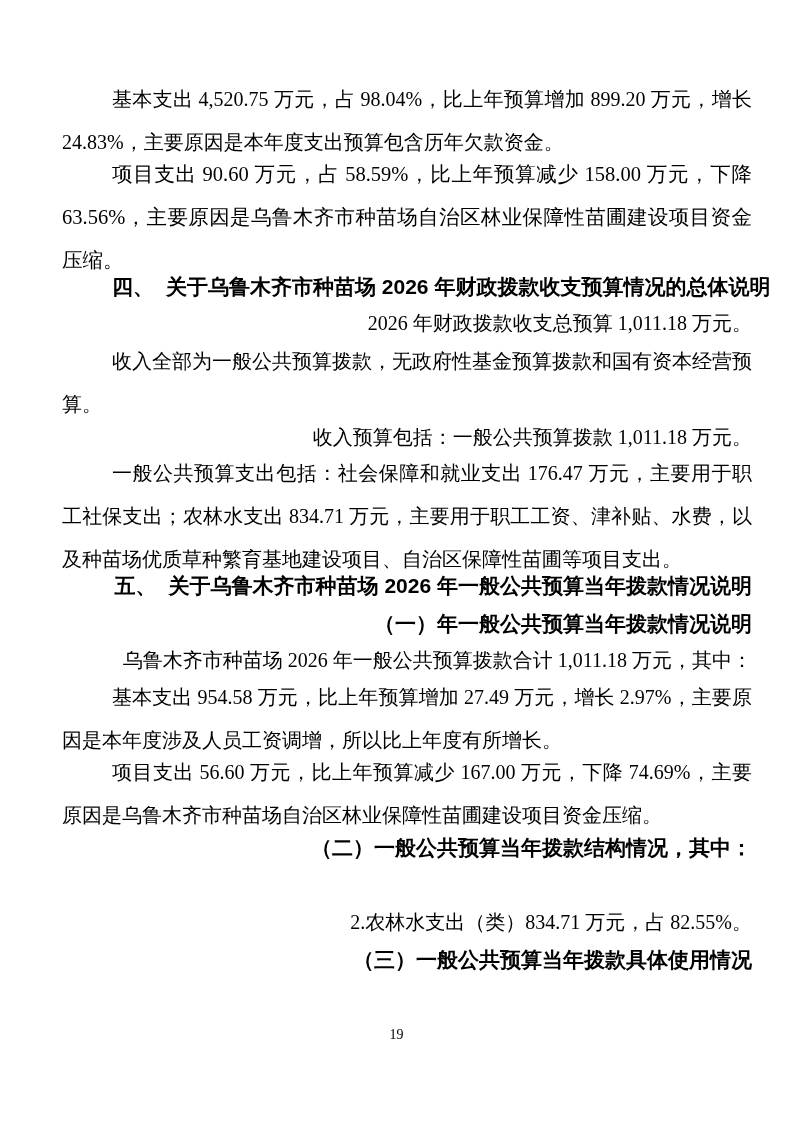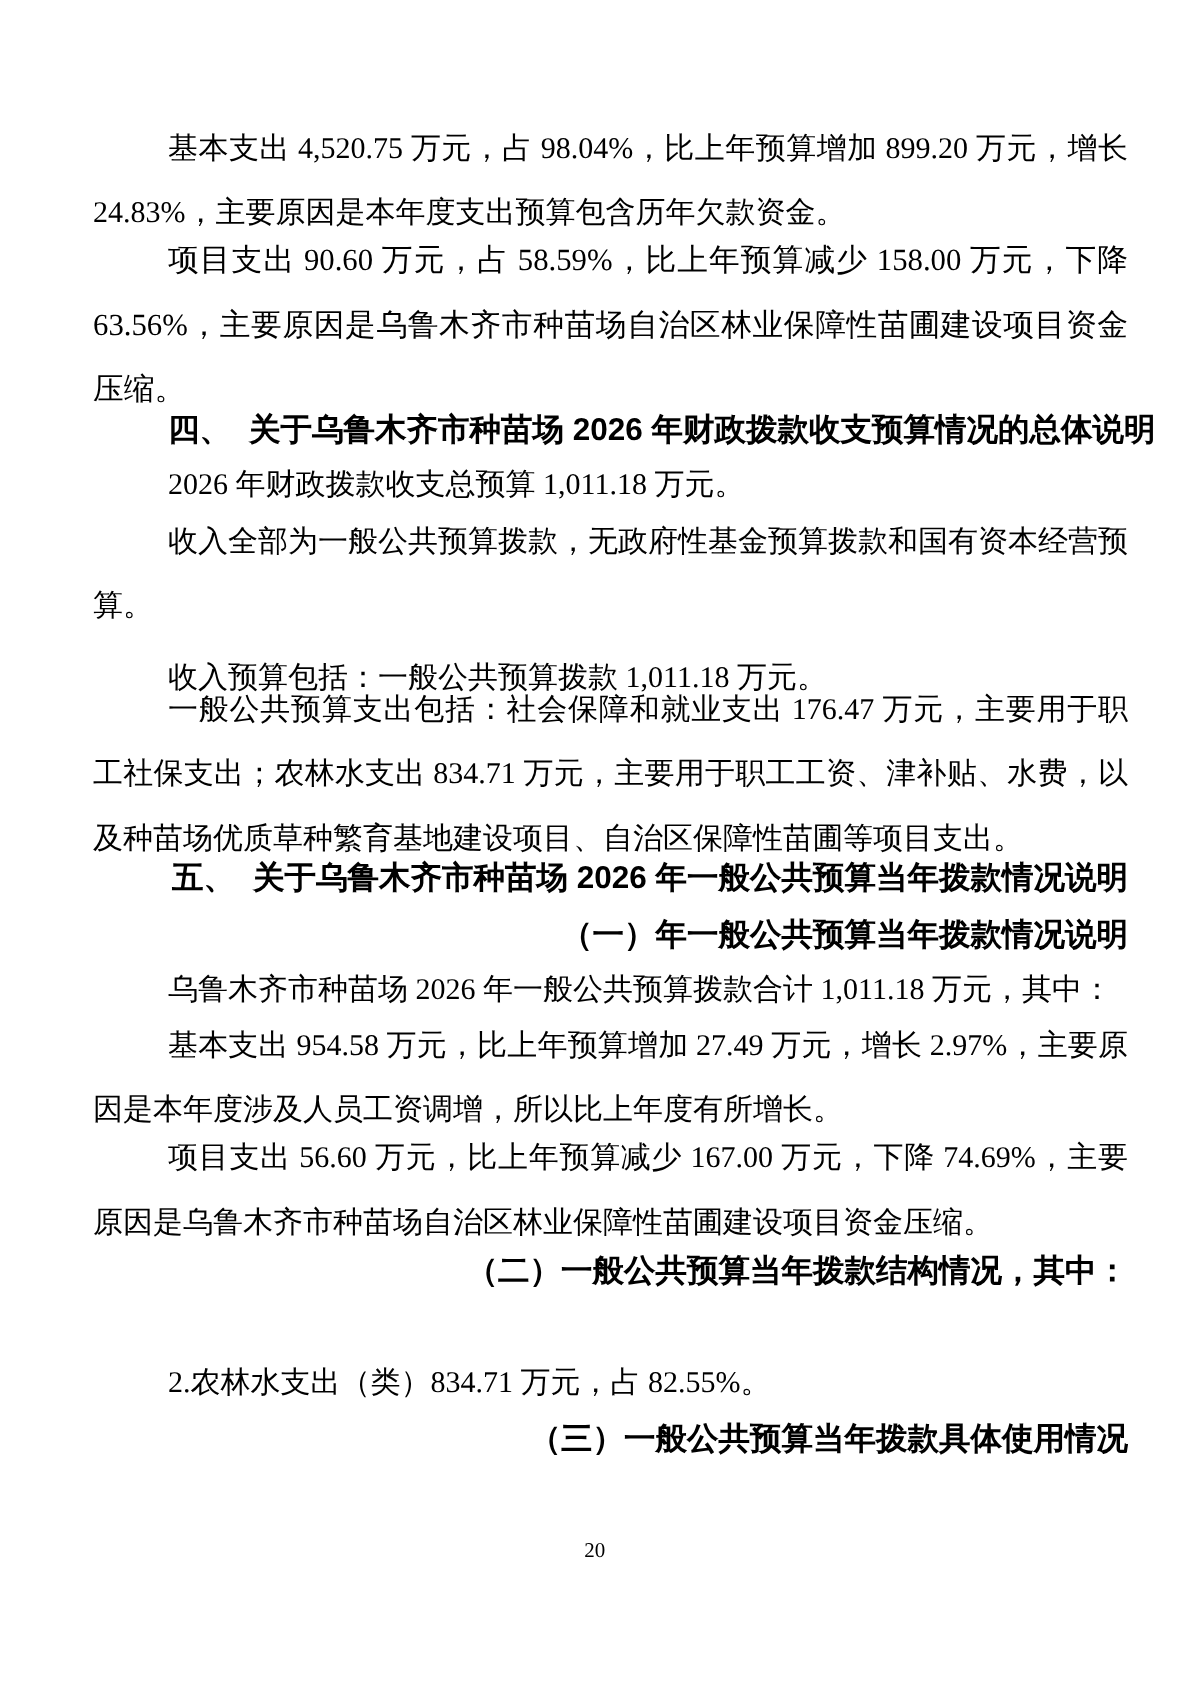--- a/index.html
+++ b/index.html
@@ -21,21 +21,21 @@
     width: 690px;
     margin: 0;
     font-size: 20px;
     line-height: 43px;
     text-align: justify;
     text-justify: inter-ideograph;
     text-indent: 50px;
     color: #000000;
   }
   .fs205 { font-size: 20.5px; }
-  .one-line { white-space: nowrap; text-align: left; }
+  .one-line { white-space: nowrap; text-align: right; }
   .heading {
     font-family: "Liberation Sans", "DejaVu Sans", sans-serif;
     font-weight: 700;
     font-size: 21px;
     white-space: nowrap;
     text-align: right;
   }
   .h-num { margin-right: 12px; }
   .page-footer {
     position: absolute;
@@ -55,36 +55,36 @@
   <p class="block" style="top:78px">基本支出 4,520.75 万元，占 98.04%，比上年预算增加 899.20 万元，增长 24.83%，主要原因是本年度支出预算包含历年欠款资金。</p>
 
   <p class="block fs205" style="top:153px">项目支出 90.60 万元，占 58.59%，比上年预算减少 158.00 万元，下降 63.56%，主要原因是乌鲁木齐市种苗场自治区林业保障性苗圃建设项目资金压缩。</p>
 
   <p class="block heading" style="top:265px"><span class="h-num">四、</span><span>关于乌鲁木齐市种苗场 2026 年财政拨款收支预算情况的总体说明</span></p>
 
   <p class="block one-line" style="top:302px">2026 年财政拨款收支总预算 1,011.18 万元。</p>
 
   <p class="block" style="top:340px">收入全部为一般公共预算拨款，无政府性基金预算拨款和国有资本经营预算。</p>
 
-  <p class="block one-line" style="top:431px">收入预算包括：一般公共预算拨款 1,011.18 万元。</p>
+  <p class="block one-line" style="top:416px">收入预算包括：一般公共预算拨款 1,011.18 万元。</p>
 
   <p class="block" style="top:452px">一般公共预算支出包括：社会保障和就业支出 176.47 万元，主要用于职工社保支出；农林水支出 834.71 万元，主要用于职工工资、津补贴、水费，以及种苗场优质草种繁育基地建设项目、自治区保障性苗圃等项目支出。</p>
 
   <p class="block heading" style="top:564px"><span class="h-num">五、</span><span>关于乌鲁木齐市种苗场 2026 年一般公共预算当年拨款情况说明</span></p>
 
   <p class="block heading" style="top:602px">（一）年一般公共预算当年拨款情况说明</p>
 
   <p class="block one-line" style="top:639px">乌鲁木齐市种苗场 2026 年一般公共预算拨款合计 1,011.18 万元，其中：</p>
 
   <p class="block" style="top:676px">基本支出 954.58 万元，比上年预算增加 27.49 万元，增长 2.97%，主要原因是本年度涉及人员工资调增，所以比上年度有所增长。</p>
 
   <p class="block" style="top:751px">项目支出 56.60 万元，比上年预算减少 167.00 万元，下降 74.69%，主要原因是乌鲁木齐市种苗场自治区林业保障性苗圃建设项目资金压缩。</p>
 
   <p class="block heading" style="top:826px">（二）一般公共预算当年拨款结构情况，其中：</p>
 
 
   <p class="block one-line" style="top:901px">2.农林水支出（类）834.71 万元，占 82.55%。</p>
 
   <p class="block heading" style="top:938px">（三）一般公共预算当年拨款具体使用情况</p>
 
-  <div class="page-footer">20</div>
+  <div class="page-footer">19</div>
 
 </div>
 
 </body></html>

